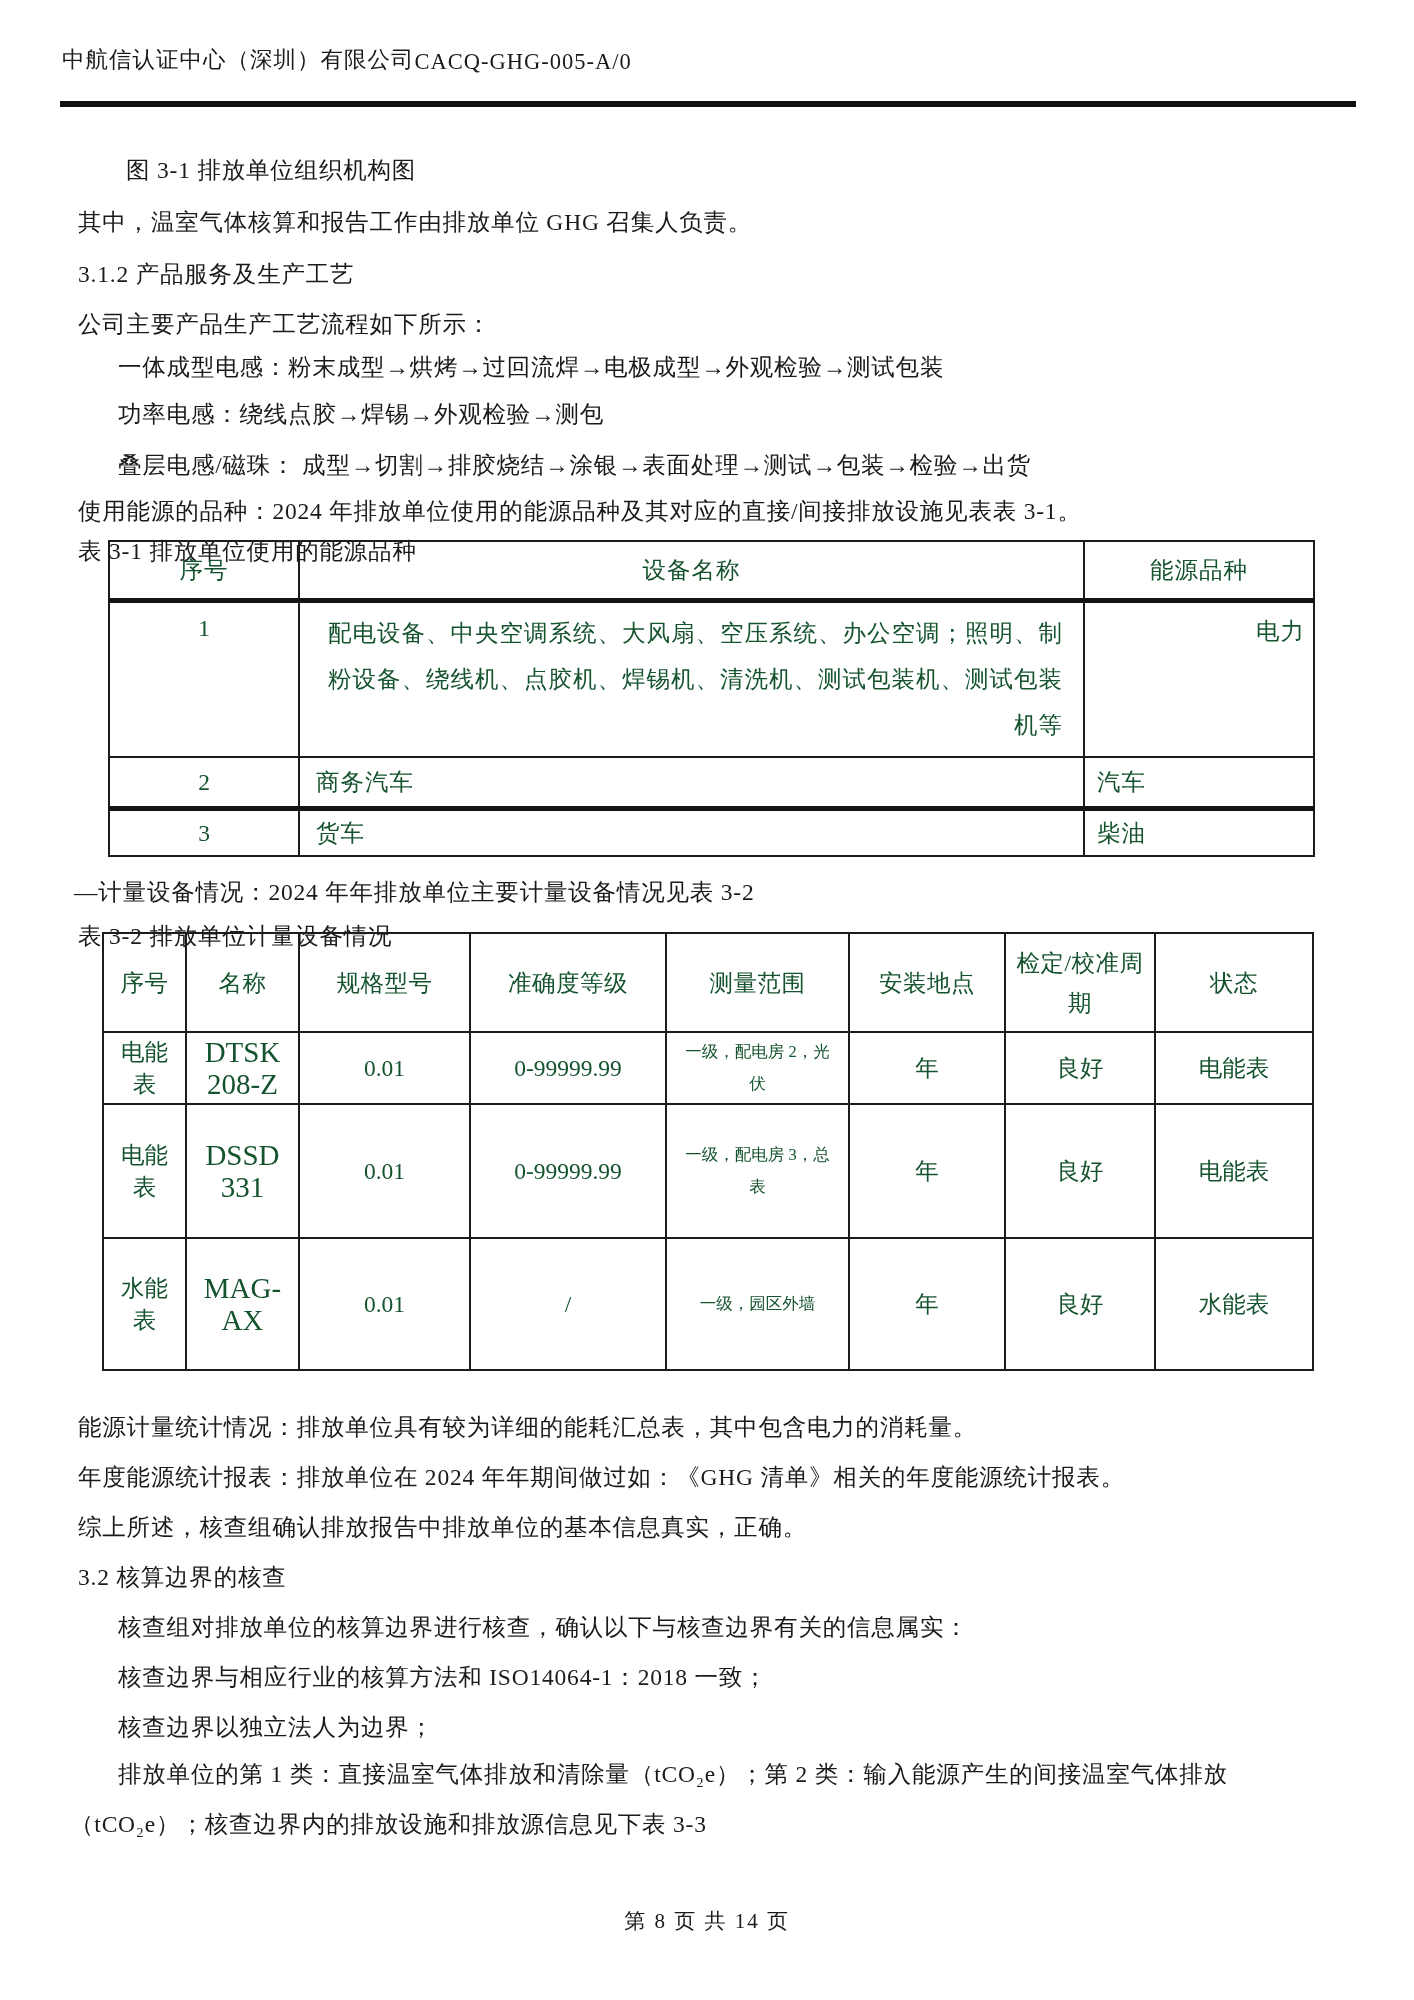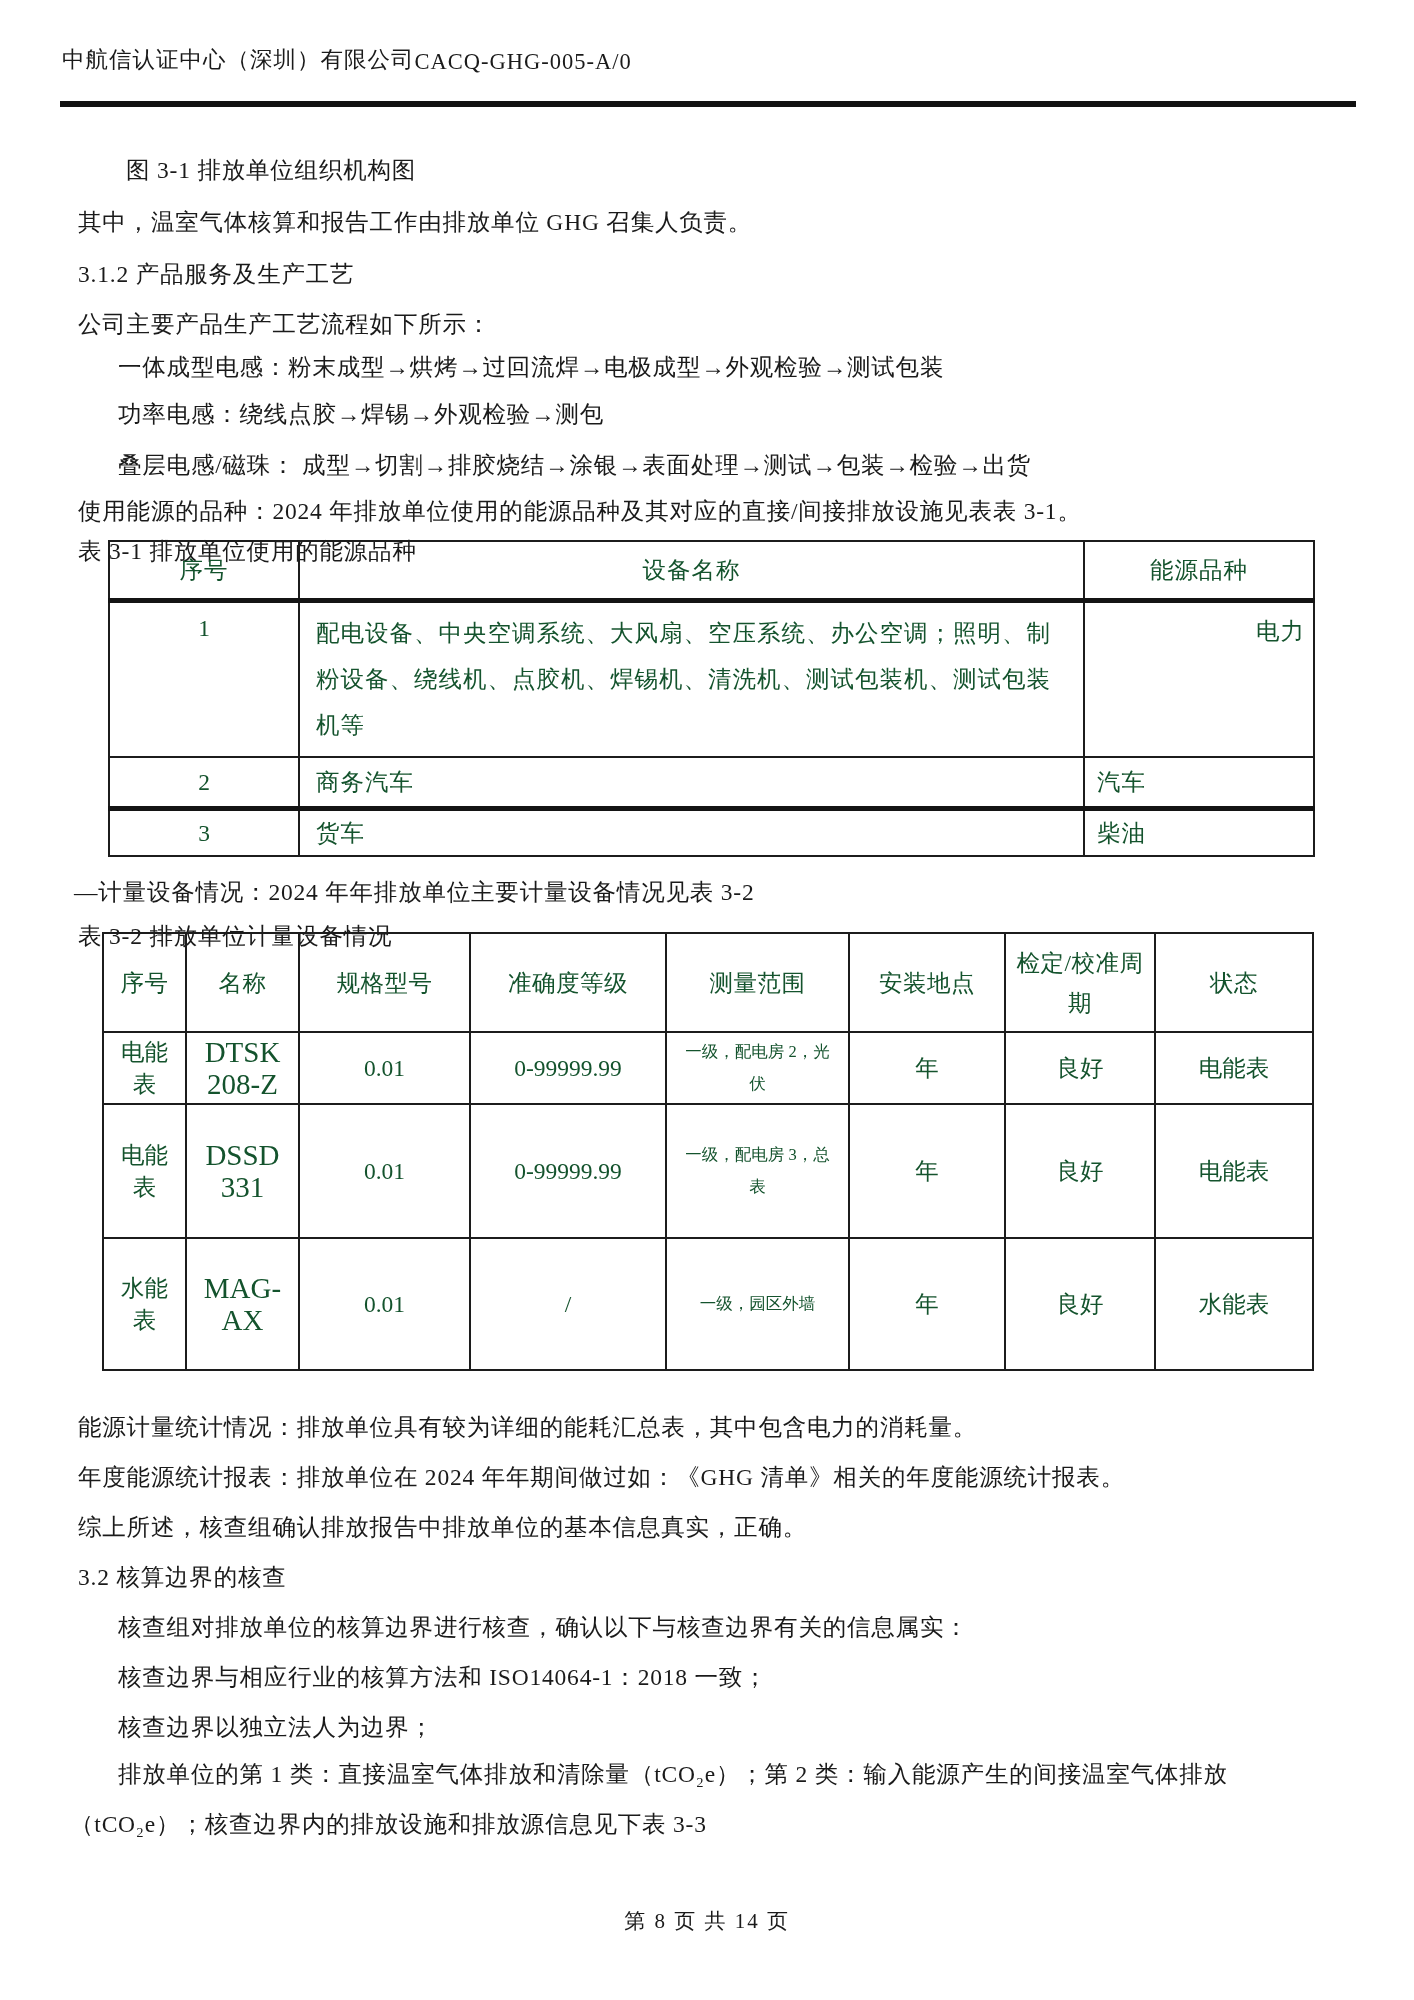--- a/index.html
+++ b/index.html
@@ -35,21 +35,21 @@
   .doc-table th,.doc-table td{
     border:2px solid #1c1c1c;
     font-weight:normal;
     overflow:hidden;
   }
   
   #t1{top:540px;left:108px;width:1205px;}
   #t1 th{height:54px;text-align:center;border-bottom:5px solid #141414;letter-spacing:1px;}
   .t1-r1 td{height:140px;vertical-align:top;}
   .t1-no{text-align:center;padding-top:12px;}
-  .t1-device{line-height:46px;padding:7px 20px 0 16px;letter-spacing:1px;text-align:left;}
+  .t1-device{line-height:46px;padding:7px 20px 0 16px;letter-spacing:1px;text-align:right;}
   .t1-energy{padding:12px 8px 0 12px;text-align:right;letter-spacing:1px;}
   .t1-r2 td{height:46px;vertical-align:middle;border-bottom:5px solid #141414;}
   .t1-r3 td{height:42px;vertical-align:middle;}
   .t1-no-m{text-align:center;}
   .t1-device-m{padding:0 16px;text-align:left;letter-spacing:1px;}
   .t1-energy-m{padding:0 12px;text-align:left;letter-spacing:1px;}
   
   #t2{top:932px;left:102px;width:1210px;text-align:center;}
   #t2 th{height:97px;line-height:40px;padding:0 10px;vertical-align:middle;letter-spacing:0.5px;}
   #t2 td{vertical-align:middle;line-height:32px;}

